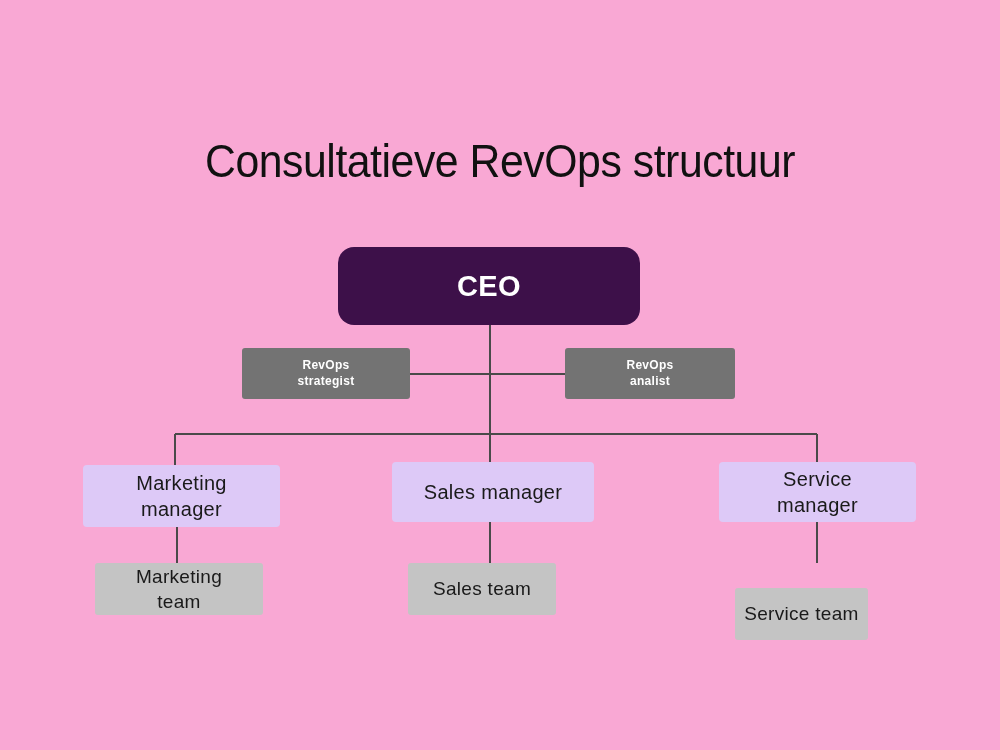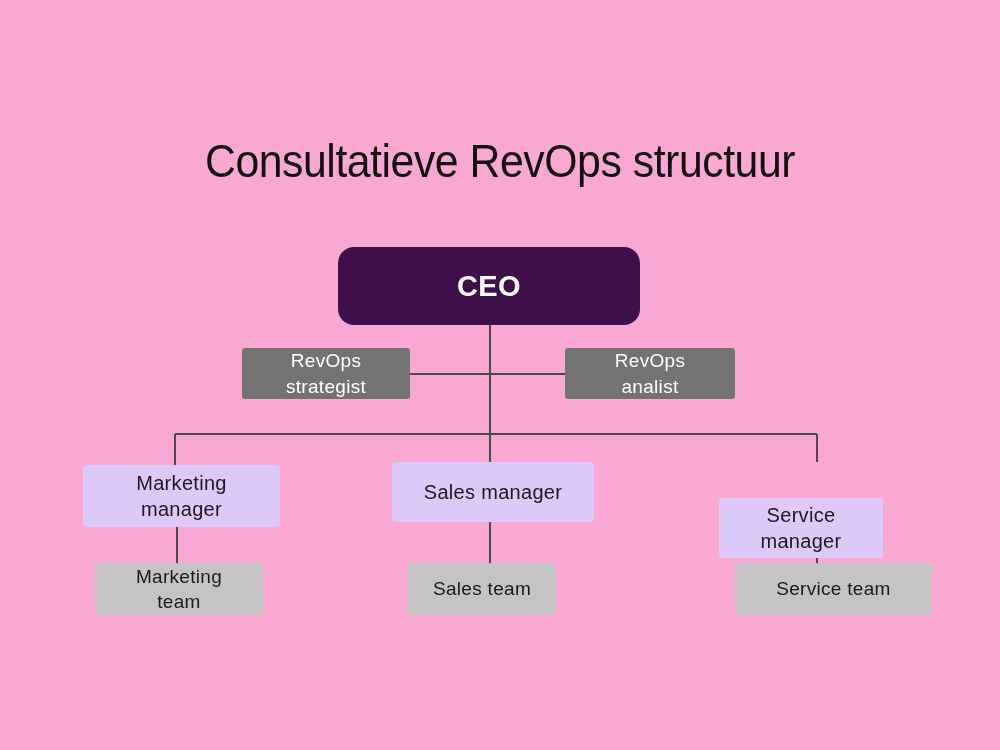--- a/index.html
+++ b/index.html
@@ -64,22 +64,22 @@
     color: #ffffff;
     font-size: 29px;
     font-weight: 700;
     border-radius: 16px;
     letter-spacing: 0.4px;
   }
 
   .node-staff {
     background: #737373;
     color: #ffffff;
-    font-size: 19px;
-    font-weight: 400;
+    font-size: 12px;
+    font-weight: 700;
     border-radius: 3px;
     letter-spacing: 0.3px;
   }
 
   .node-manager {
     background: #ddc9f7;
     color: #1a1a1a;
     font-size: 20px;
     font-weight: 400;
     border-radius: 4px;
@@ -129,23 +129,23 @@
 strategist</div>
 
   <div class="node node-staff" style="left:565px; top:348px; width:170px; height:51px;">RevOps
 analist</div>
 
   <div class="node node-manager" style="left:83px; top:465px; width:197px; height:62px;">Marketing
 manager</div>
 
   <div class="node node-manager" style="left:392px; top:462px; width:202px; height:60px;">Sales manager</div>
 
-  <div class="node node-manager" style="left:719px; top:462px; width:164px; height:60px;margin-top:36px;">Service
+  <div class="node node-manager" style="left:719px; top:462px; width:197px; height:60px;">Service
 manager</div>
 
   <div class="node node-team" style="left:95px; top:563px; width:168px; height:52px;">Marketing
 team</div>
 
   <div class="node node-team" style="left:408px; top:563px; width:148px; height:52px;">Sales team</div>
 
-  <div class="node node-team" style="left:735px; top:563px; width:197px; height:52px;text-align:right;">Service team</div>
+  <div class="node node-team" style="left:735px; top:588px; width:133px; height:52px;text-align:right;">Service team</div>
 
 </div>
 
 </body></html>

